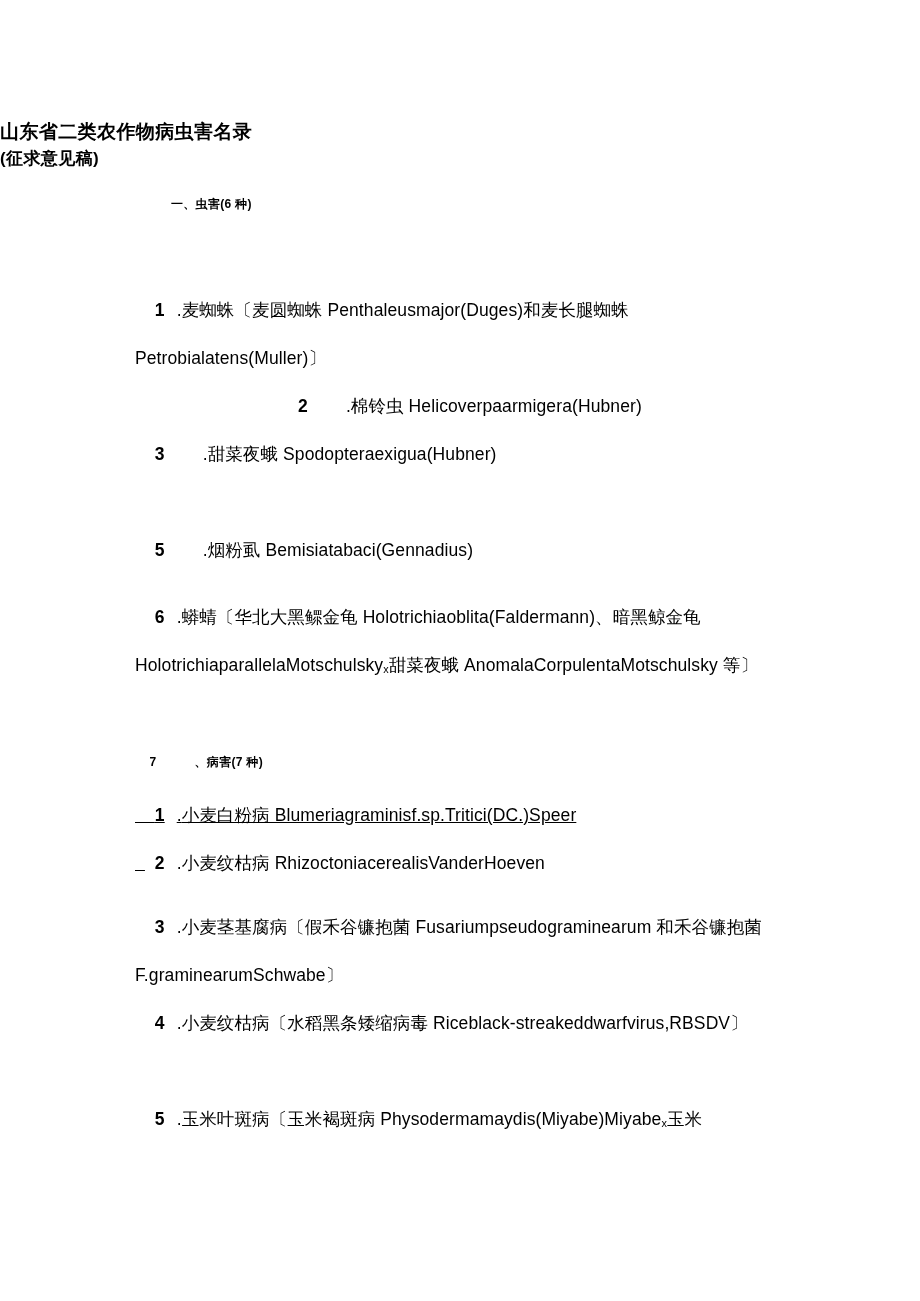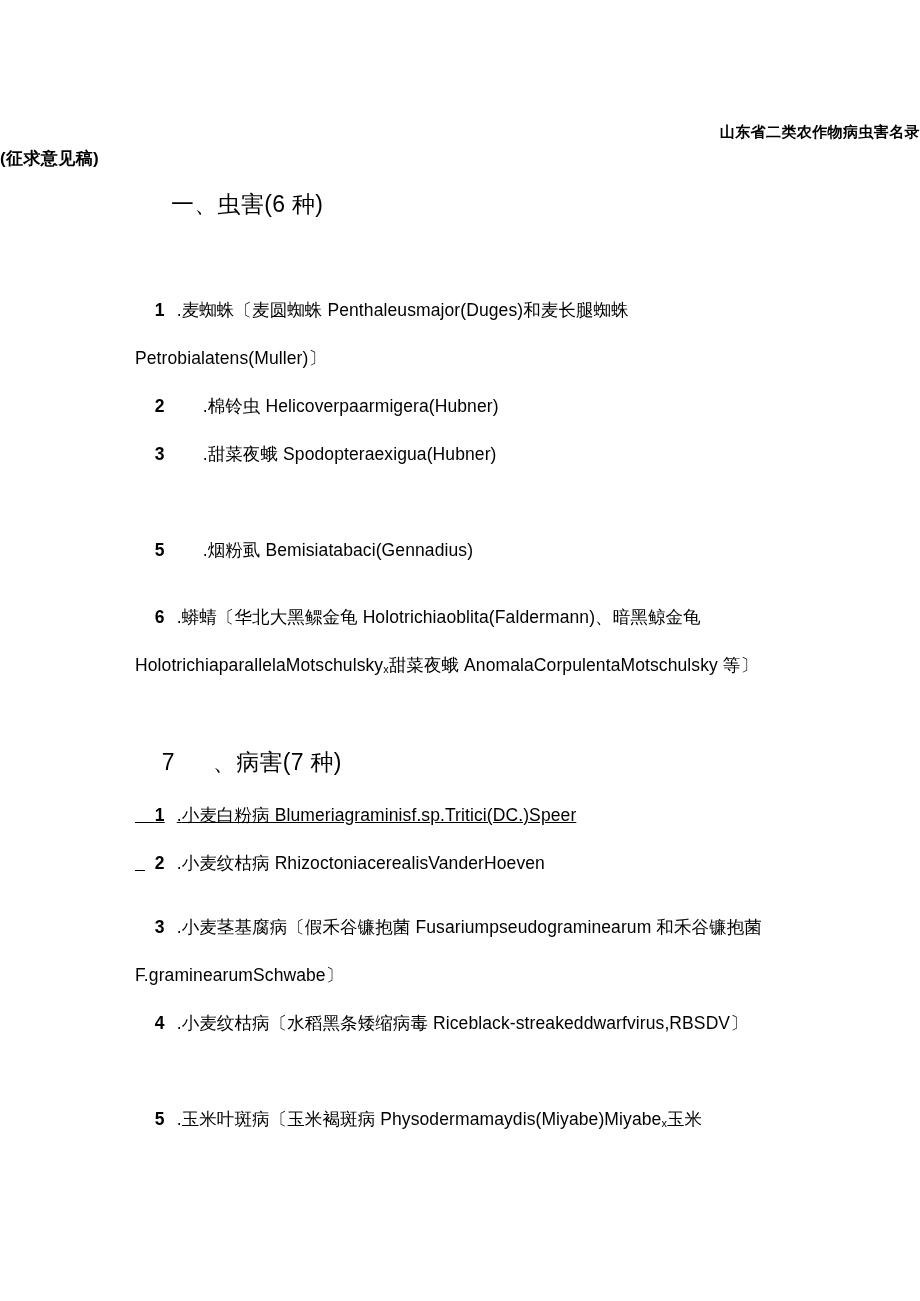--- a/index.html
+++ b/index.html
@@ -19,22 +19,22 @@
     overflow: hidden;
     box-sizing: border-box;
   }
 
   
   .doc-title {
     position: absolute;
     left: 0;
     top: 119px;
     width: 920px;
-    text-align: right;
-    font-size: 15px;
+    text-align: left;
+    font-size: 19px;
     font-weight: bold;
     letter-spacing: 0.4px;
     line-height: 26px;
   }
   .doc-subtitle {
     position: absolute;
     left: 0;
     top: 146px;
     width: 920px;
     text-align: left;
@@ -55,22 +55,22 @@
     word-break: break-word;
     letter-spacing: 0.1px;
   }
   .para.indent {
     text-indent: 36px;
   }
   .section-head {
     position: absolute;
     left: 135px;
     width: 650px;
-    font-size: 23px;
-    font-weight: normal;
+    font-size: 12px;
+    font-weight: bold;
     line-height: 48px;
     text-indent: 36px;
     letter-spacing: 0.3px;
     white-space: pre-wrap;
   }
   .num {
     font-weight: bold;
   }
   .gap-wide {
     display: inline-block;
@@ -94,21 +94,21 @@
   <div class="doc-title">山东省二类农作物病虫害名录</div>
 
   <div class="doc-subtitle">(征求意见稿)</div>
 
   <div class="section-head" style="top: 180px;">一、虫害(6 种)</div>
 
   <div class="para indent" style="top: 238px;">
     <span class="num">1</span><span class="gap-narrow"></span><span>.</span><span>麦蜘蛛〔麦圆蜘蛛 Penthaleusmajor(Duges)和麦长腿蜘蛛 Petrobialatens(Muller)〕</span>
   </div>
 
-  <div class="para indent" style="top: 334px;">
+  <div class="para indent" style="top: 334px; text-align: center;">
     <span class="num">2</span><span class="gap-wide"></span><span>.</span><span>棉铃虫 Helicoverpaarmigera(Hubner)</span>
   </div>
 
   <div class="para indent" style="top: 382px;">
     <span class="num">3</span><span class="gap-wide"></span><span>.</span><span>甜菜夜蛾 Spodopteraexigua(Hubner)</span>
   </div>
 
 
   <div class="para indent" style="top: 478px;">
     <span class="num">5</span><span class="gap-wide"></span><span>.</span><span>烟粉虱 Bemisiatabaci(Gennadius)</span>

